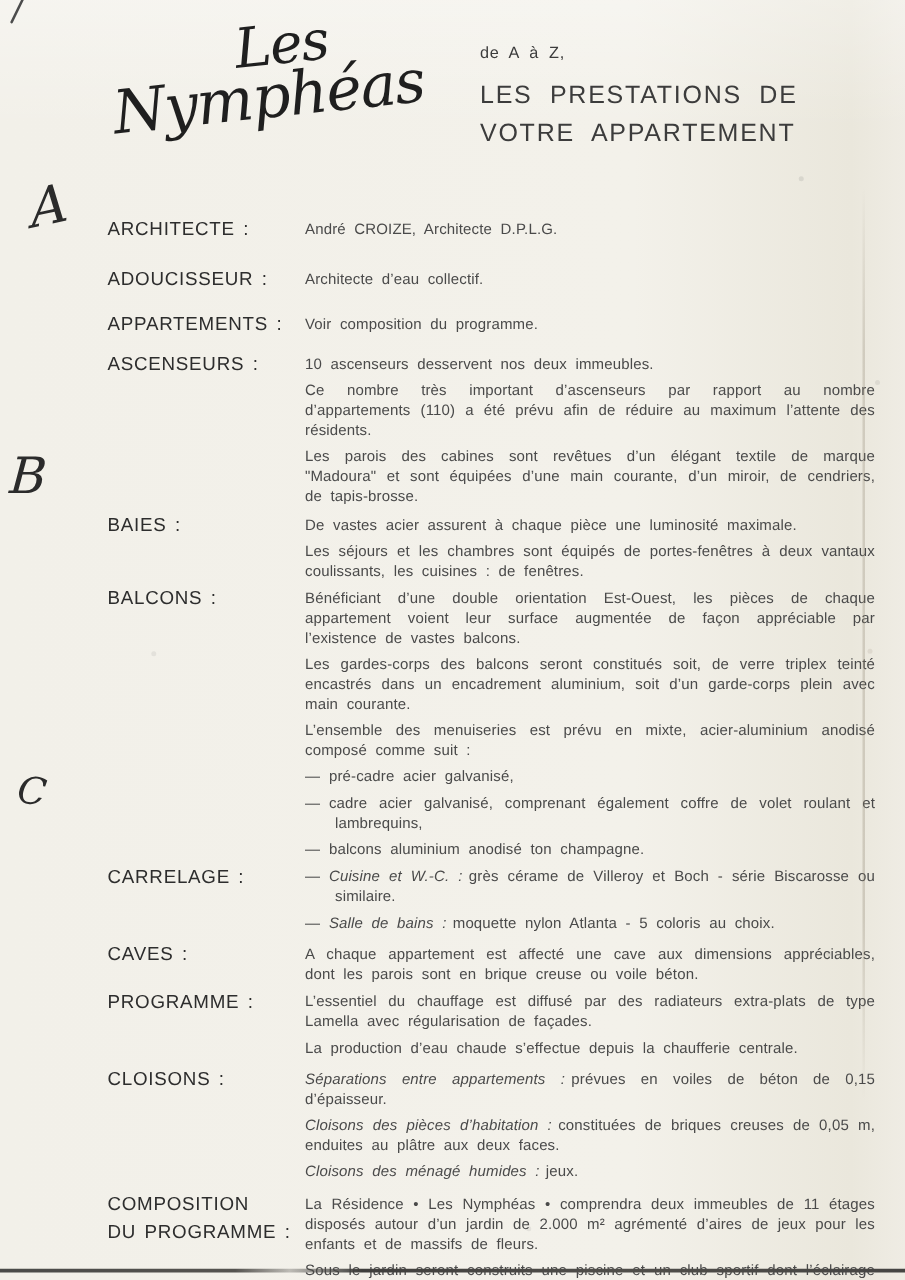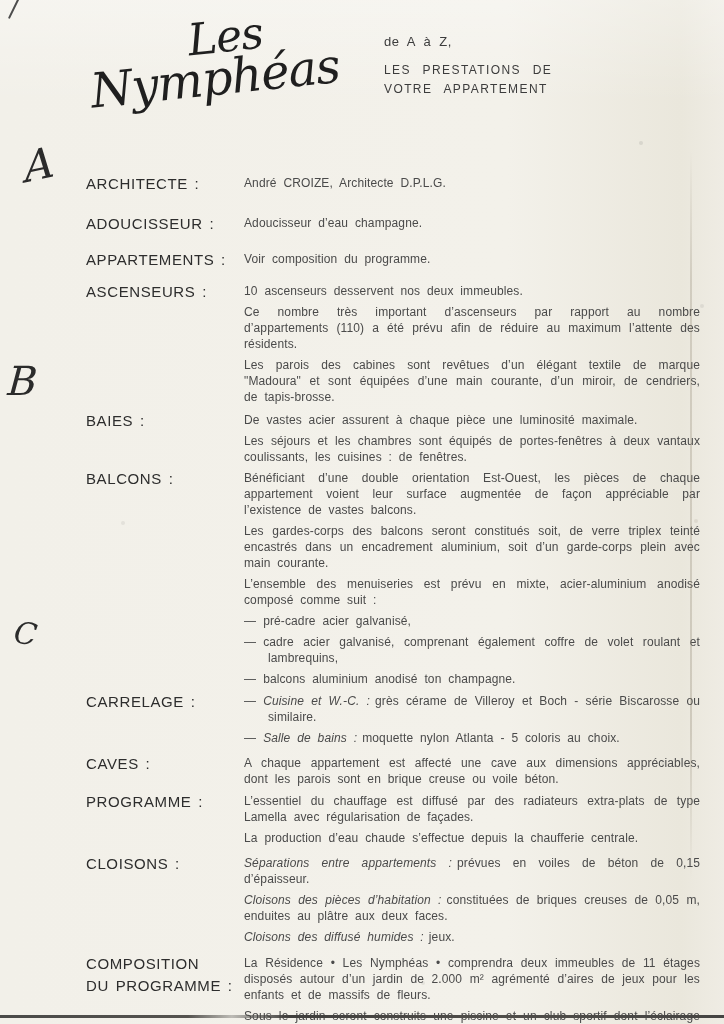--- a/index.html
+++ b/index.html
@@ -17,21 +17,21 @@
   }
   
   .pen-mark { position:absolute; left:14px; top:-8px; width:2px; height:28px;
     background:#4c4c4c; transform:rotate(26deg); border-radius:2px; }
   .logo { position:absolute; left:88px; top:16px; transform:rotate(-6deg);
     font-family:"DejaVu Serif", serif; font-style:italic; color:#1f1f1f; }
   .logo-les { font-size:44px; margin-left:102px; letter-spacing:-1px; line-height:1; }
   .logo-nym { font-size:48px; margin-top:-6px; letter-spacing:-1px; line-height:1; }
   .subtitle { position:absolute; left:384px; top:34px; color:#3c3c3c; }
   .sub-small { font-size:13px; letter-spacing:.5px; word-spacing:4px; margin-bottom:12px; }
-  .sub-caps  { font-size:12px; letter-spacing:1.4px; word-spacing:7px; line-height:1.55; }
+  .sub-caps  { font-size:20px; letter-spacing:1.4px; word-spacing:7px; line-height:1.55; }
   
   .letter { position:absolute; font-family:"DejaVu Serif", serif; font-style:italic; color:#2b2b2b; }
   .letter-a { left:24px; top:140px; font-size:42px; transform:rotate(-12deg) skewX(-6deg); }
   .letter-b { left:8px;  top:358px; font-size:40px; transform:skewX(-4deg); }
   .letter-c { left:14px; top:616px; font-size:30px; transform:rotate(8deg); }
   
   .main { position:absolute; left:0; top:158px; width:672px;margin-top:15px; }
   .row { display:flex; align-items:flex-start; padding-left:86px; }
   .label { flex:0 0 158px; width:158px; font-size:15px; letter-spacing:.6px;
     word-spacing:2px; color:#2d2d2d; white-space:pre-line; line-height:1.5; padding-top:0; }
@@ -85,21 +85,21 @@
     <div class="row r1">
       <div class="label">ARCHITECTE :</div>
       <div class="content">
         <p>André CROIZE, Architecte D.P.L.G.</p>
       </div>
     </div>
 
     <div class="row r2">
       <div class="label">ADOUCISSEUR :</div>
       <div class="content">
-        <p>Adoucisseur d’eau champagne.</p>
+        <p>Architecte d’eau collectif.</p>
       </div>
     </div>
 
     <div class="row r3">
       <div class="label">APPARTEMENTS :</div>
       <div class="content">
         <p>Voir composition du programme.</p>
       </div>
     </div>
 
@@ -153,21 +153,21 @@
         <p>L’essentiel du chauffage est diffusé par des radiateurs extra-plats de type Lamella avec régularisation de façades.</p>
         <p>La production d’eau chaude s’effectue depuis la chaufferie centrale.</p>
       </div>
     </div>
 
     <div class="row r10">
       <div class="label">CLOISONS :</div>
       <div class="content">
         <p><span class="lead">Séparations entre appartements :</span><span>prévues en voiles de béton de 0,15 d’épaisseur.</span></p>
         <p><span class="lead">Cloisons des pièces d’habitation :</span><span>constituées de briques creuses de 0,05 m, enduites au plâtre aux deux faces.</span></p>
-        <p><span class="lead">Cloisons des diffusé humides :</span><span>jeux.</span></p>
+        <p><span class="lead">Cloisons des ménagé humides :</span><span>jeux.</span></p>
       </div>
     </div>
 
     <div class="row">
       <div class="label">COMPOSITION
 DU PROGRAMME :</div>
       <div class="content">
         <p>La Résidence • Les Nymphéas • comprendra deux immeubles de 11 étages disposés autour d’un jardin de 2.000 m² agrémenté d’aires de jeux pour les enfants et de massifs de fleurs.</p>
         <p>Sous le jardin seront construits une piscine et un club sportif dont l’éclairage sera ménagé par des skydomes.</p>
       </div>

